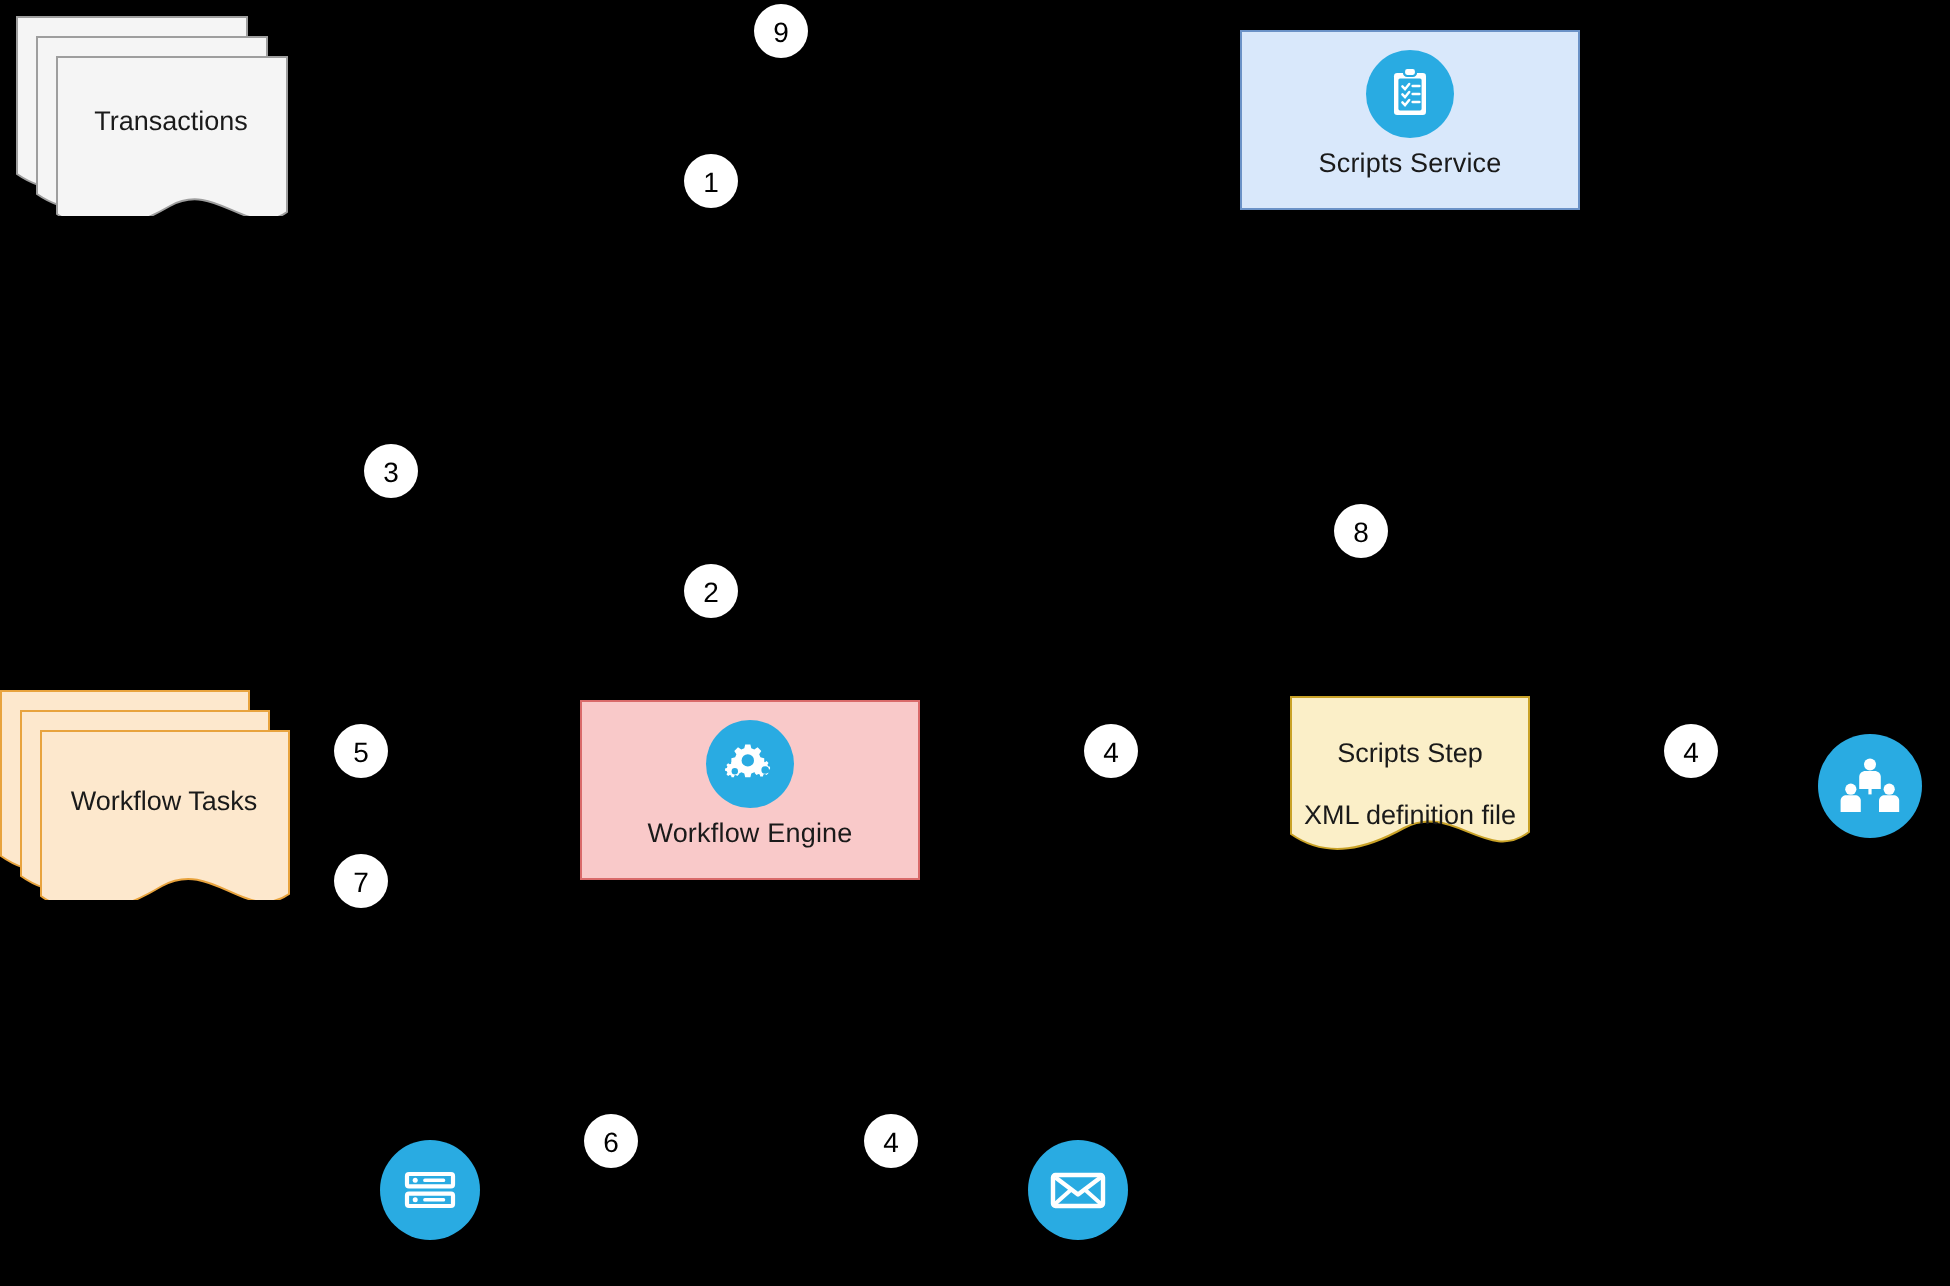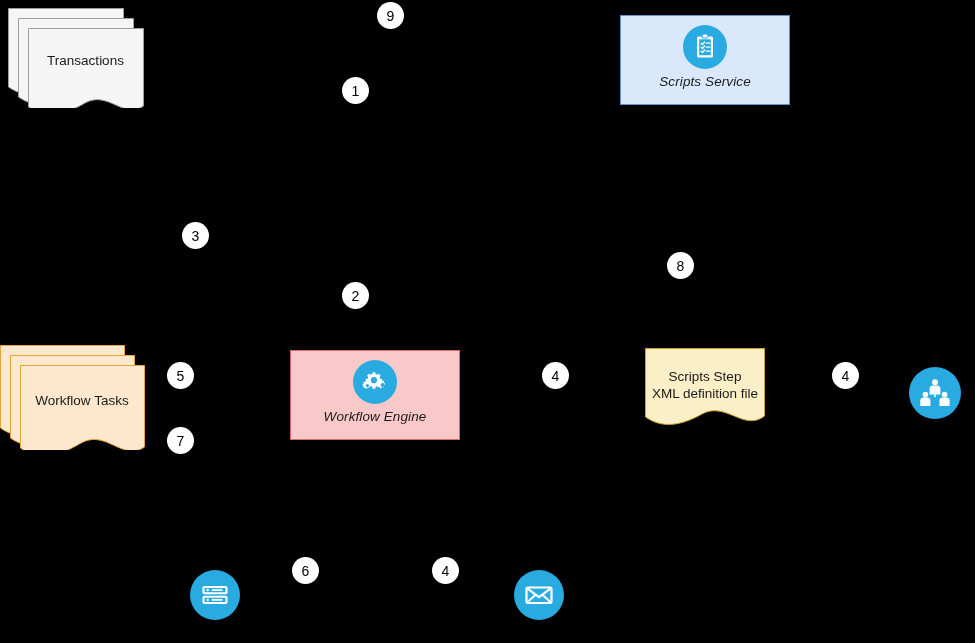--- a/index.html
+++ b/index.html
@@ -32,21 +32,20 @@
     justify-content: flex-start;
     padding-top: 9px;
   }
   .svc-box .svc-label {
     font-size: 13.5px;
     color: #1a1a1a;
     line-height: 1.15;
     text-align: center;
     margin-top: 5px;
     letter-spacing: 0.1px;
-    font-style: italic;
   }
 
   #node-scripts-service  { left: 620px; top: 15px;  width: 170px; height: 90px;
                            background: #d9e8fb; border-color: #6b92c7; }
   #node-routes-service   { left: 290px; top: 150px; width: 170px; height: 90px;
                            background: #e2d5ea; border-color: #9a7aa8; }
   #node-workflow-engine  { left: 290px; top: 350px; width: 170px; height: 90px;
                            background: #f9c9c9; border-color: #d96a6a; }
 
   
@@ -179,21 +178,21 @@
       <use href="#docpath-wt" x="20" y="20" fill="#fde8cd" stroke="#e8a33d" stroke-width="1"></use>
     </svg>
     <div class="doc-text" style="left:20px; top:48px; width:124px;">Workflow Tasks</div>
   </div>
 
   <div class="node doc-stack" id="node-xml-file">
     <svg class="doc-shape" width="120" height="88" viewBox="0 0 120 88">
       <path d="M0.5,0.5 H119.5 V68 C99,84 81,53 57,66 C39,76 19,82 0.5,69 Z" fill="#fbefc8" stroke="#c9a227" stroke-width="1"></path>
     </svg>
     <div class="doc-text" style="left:0px; top:21px; width:120px;">Scripts Step</div>
-    <div class="doc-text" style="left:0px; top:38px; width:120px;">XML definition file</div>
+    <div class="doc-text" style="left:0px; top:52px; width:120px;">XML definition file</div>
   </div>
 
   <div class="node cyc" id="node-org-icon">
     <svg width="38" height="38" viewBox="0 0 38 38" aria-hidden="true">
       <g fill="#ffffff">
 
         <circle cx="19" cy="8.2" r="3.0"></circle>
         <path d="M13.6,20.5 v-6.0 c0,-1.9 1.5,-3.0 3.1,-3.0 h4.6 c1.6,0 3.1,1.1 3.1,3.0
                  v6.0 z"></path>
 

